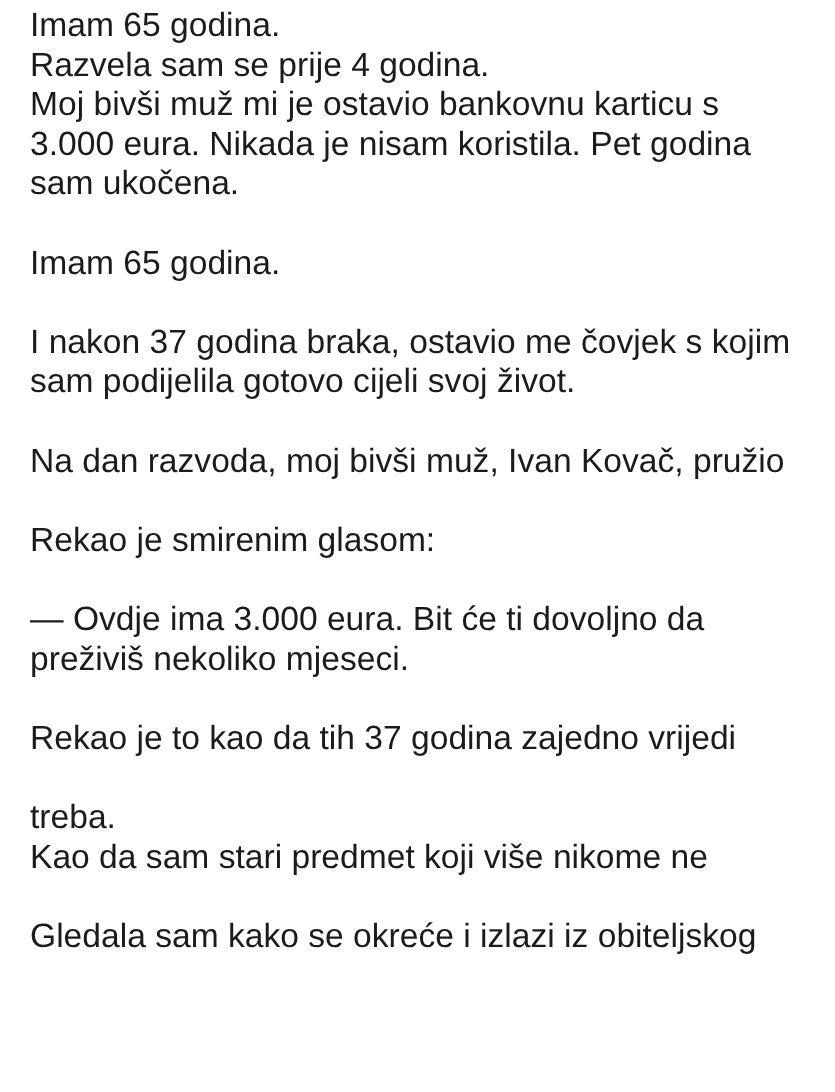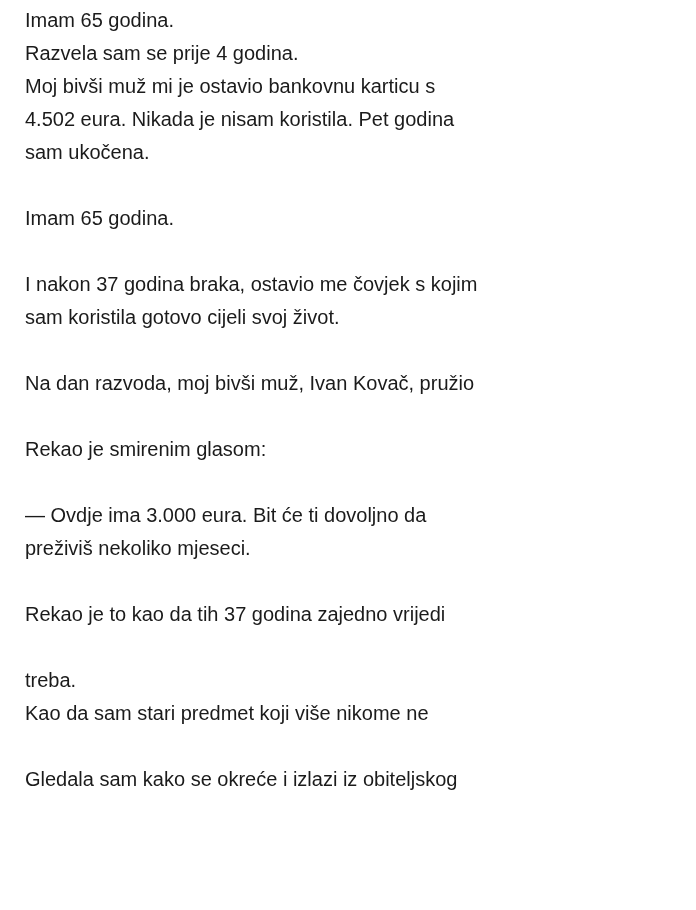--- a/index.html
+++ b/index.html
@@ -10,21 +10,21 @@
     width: 696px;
     height: 910px;
     background: #ffffff;
     overflow: hidden;
   }
   .story {
     box-sizing: border-box;
     width: 696px;
     padding: 4px 26px 0 25px;
     font-family: "Liberation Sans", "DejaVu Sans", sans-serif;
-    font-size: 20px;
+    font-size: 28px;
     line-height: 33px;
     font-weight: 400;
     color: #1b1b1b;
     letter-spacing: 0;
   }
   .paragraph {
     margin: 0 0 33px 0;
   }
   .paragraph:last-child {
     margin-bottom: 0;
@@ -35,31 +35,31 @@
 </style>
 </head>
 <body style="background: rgb(255, 255, 255);">
 
 <div class="story" style="color: rgb(27, 27, 27);">
 
   <div class="paragraph">
     <div class="line">Imam 65 godina.</div>
     <div class="line">Razvela sam se prije 4 godina.</div>
     <div class="line">Moj bivši muž mi je ostavio bankovnu karticu s</div>
-    <div class="line">4.502 eura. Nikada je nisam koristila. Pet godina</div>
+    <div class="line">3.000 eura. Nikada je nisam koristila. Pet godina</div>
     <div class="line">sam ukočena.</div>
   </div>
 
   <div class="paragraph">
     <div class="line">Imam 65 godina.</div>
   </div>
 
   <div class="paragraph">
     <div class="line">I nakon 37 godina braka, ostavio me čovjek s kojim</div>
-    <div class="line">sam koristila gotovo cijeli svoj život.</div>
+    <div class="line">sam podijelila gotovo cijeli svoj život.</div>
   </div>
 
   <div class="paragraph">
     <div class="line">Na dan razvoda, moj bivši muž, Ivan Kovač, pružio</div>
   </div>
 
   <div class="paragraph">
     <div class="line">Rekao je smirenim glasom:</div>
   </div>
 

